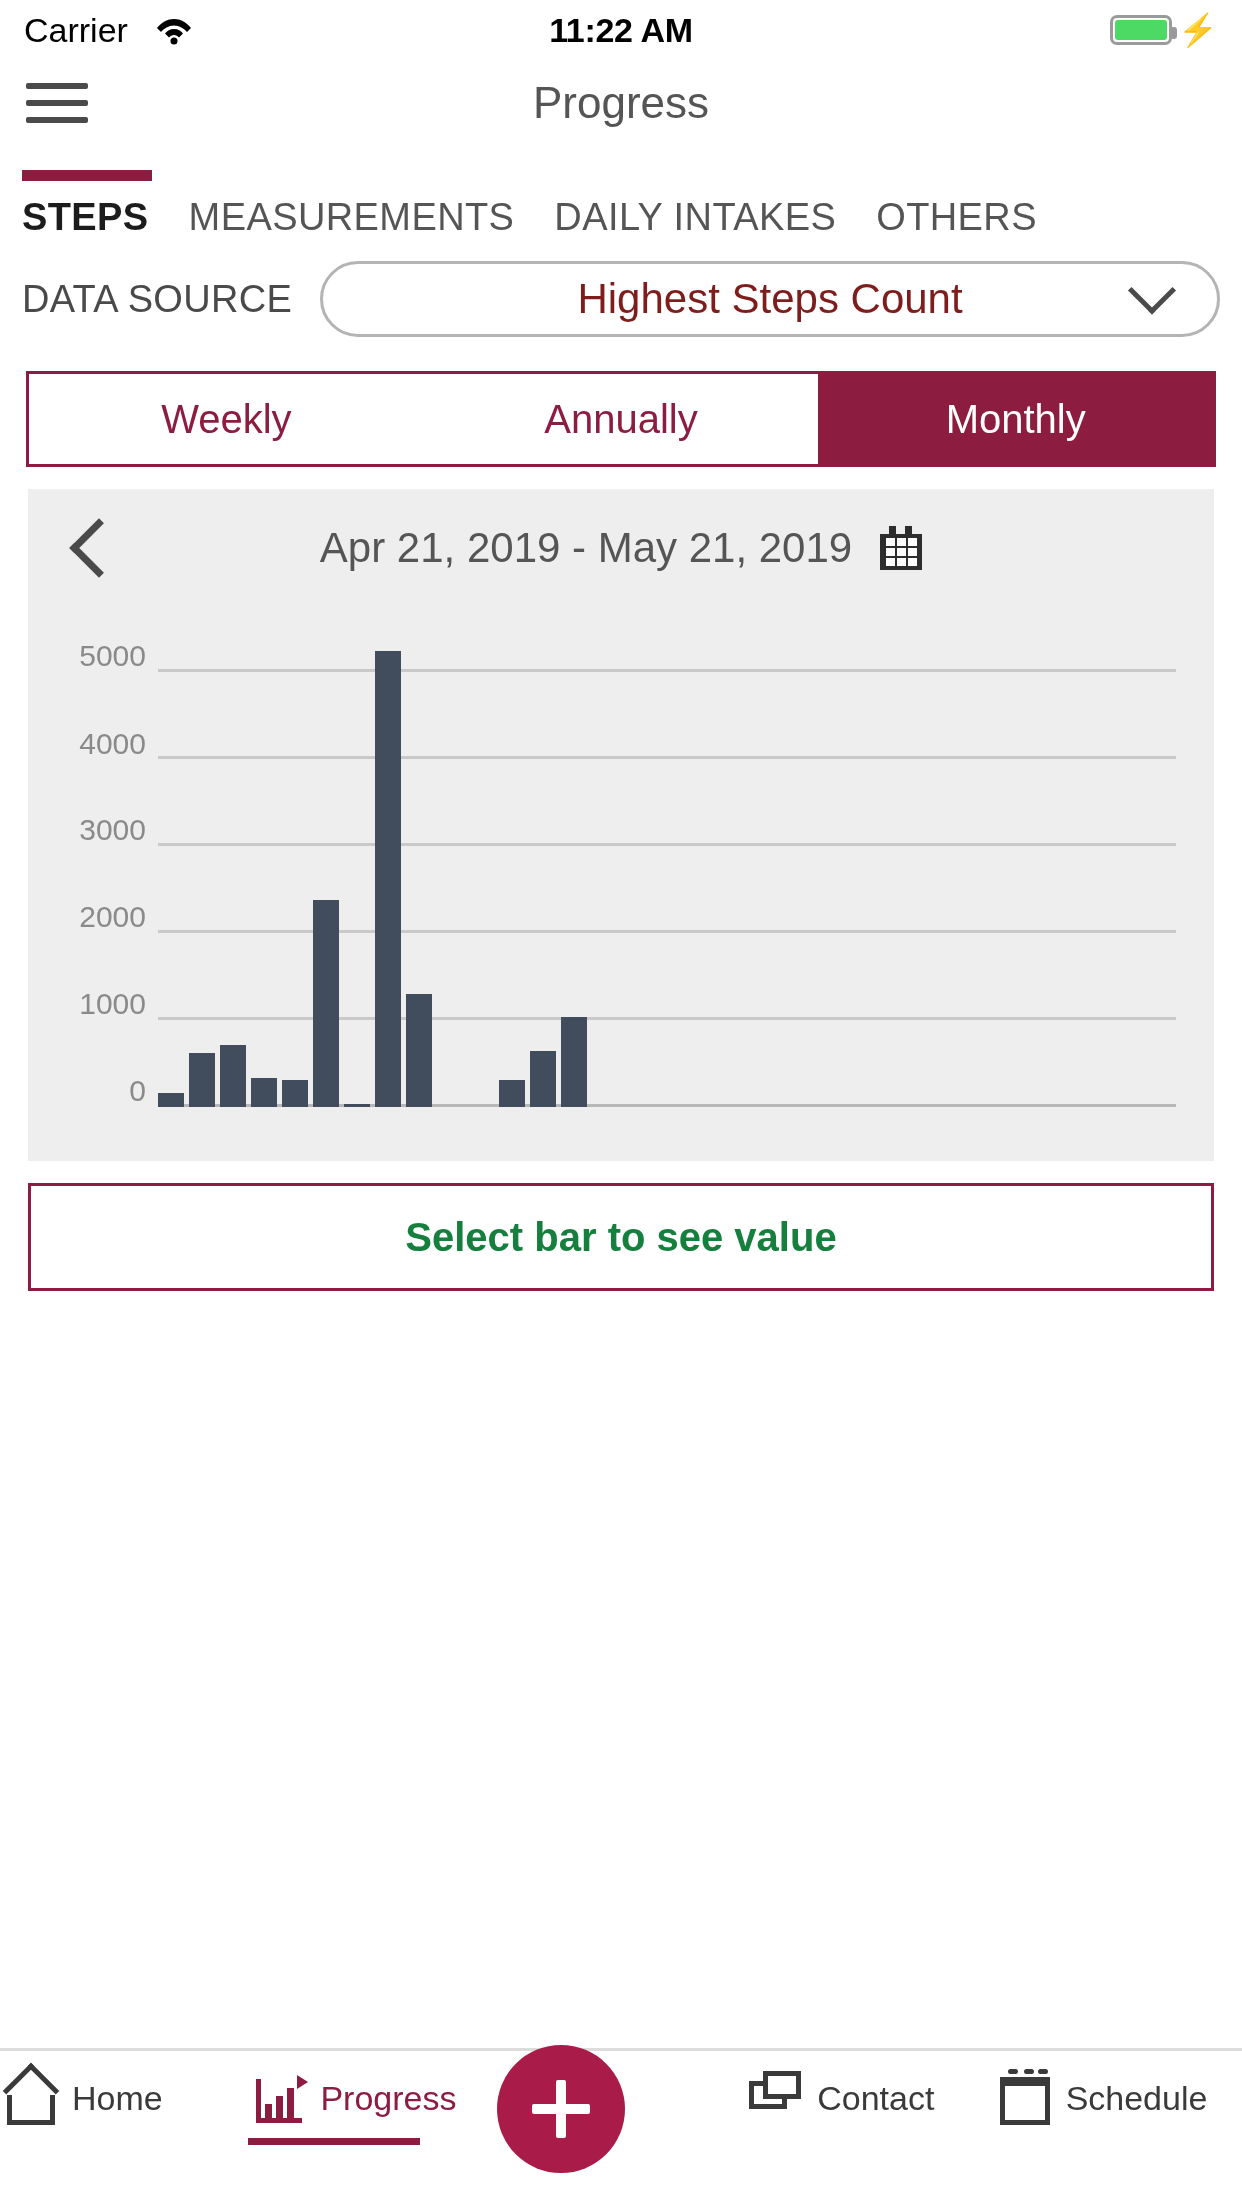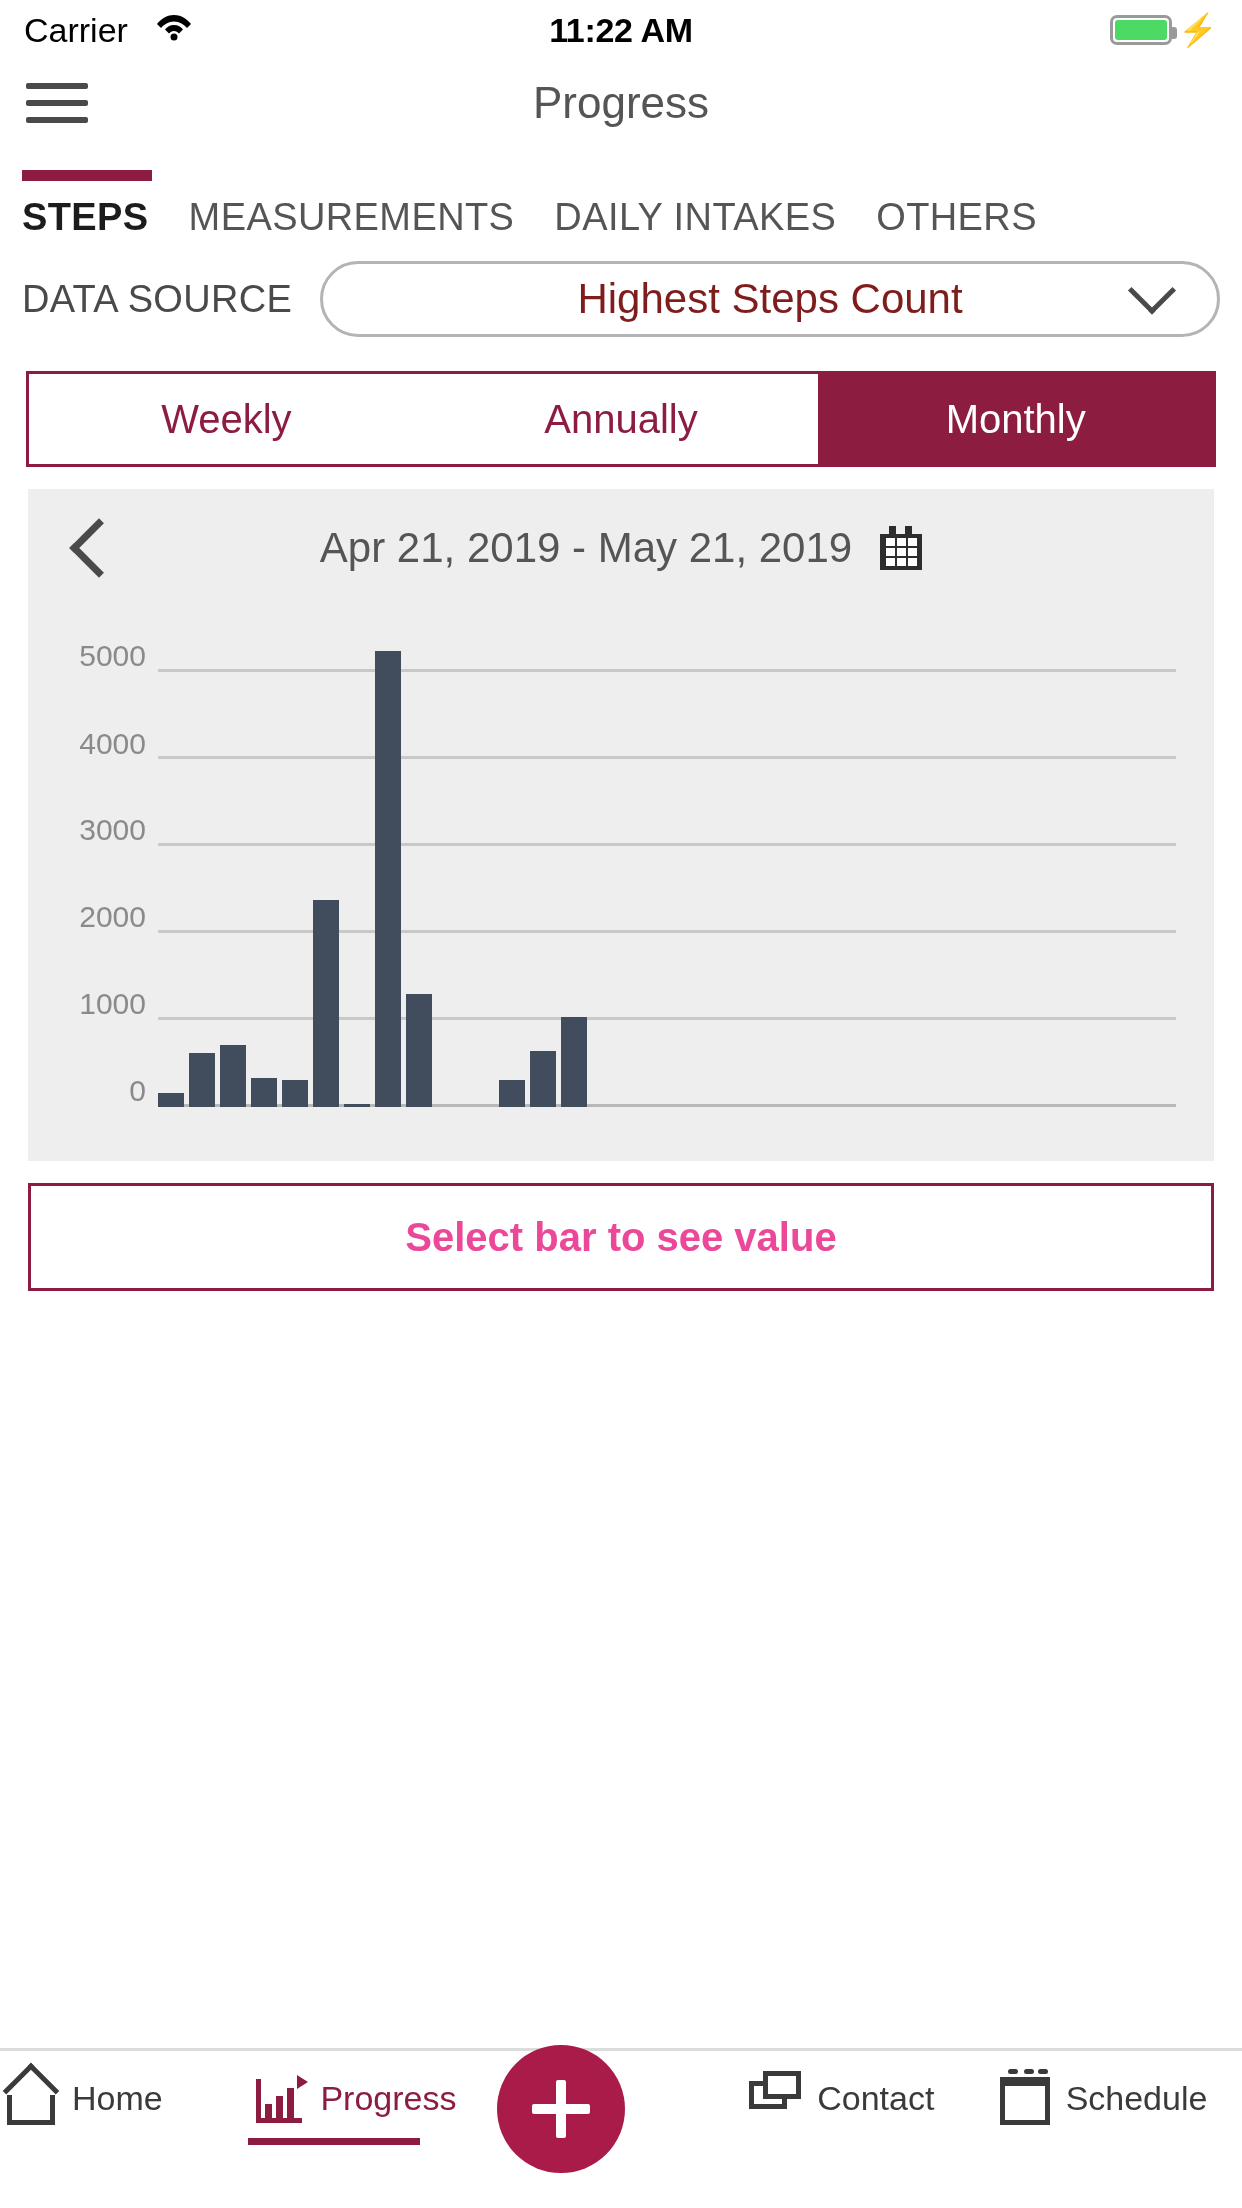--- a/index.html
+++ b/index.html
@@ -11,21 +11,21 @@
     -webkit-font-smoothing:antialiased;
     overflow:hidden;
   }
 
   
   .statusbar {
     height:60px; display:flex; align-items:center;
     padding:0 24px; font-size:34px; color:#000;
     position:relative;
   }
-  .sb-left { display:flex; align-items:flex-start; gap:28px; }
+  .sb-left { display:flex; align-items:center; gap:28px; }
   .sb-center {
     position:absolute; left:0; right:0; text-align:center;
     font-size:34px; font-weight:700; letter-spacing:-0.3px;
   }
   .sb-right { margin-left:auto; display:flex; align-items:center; gap:6px; }
   .battery {
     width:62px; height:30px; border:3px solid #9a9a9a; border-radius:7px;
     padding:2px; position:relative;
   }
   .battery::after {
@@ -131,21 +131,21 @@
   .gridline { position:absolute; left:130px; right:38px; height:3px; background:#c9c9c9; }
   .gridline.axis { background:#b8b8b8; }
   .bar { position:absolute; background:#414d5c; bottom:0; }
 
   
   .select-box {
     margin:22px 28px 0 28px; height:108px; border:3px solid #8c1d40;
     display:flex; align-items:center; justify-content:center; cursor:pointer;
     background:#fff;
   }
-  .select-box-text { font-size:40px; font-weight:700; color:#ec4899; }
+  .select-box-text { font-size:40px; font-weight:700; color:#15803d; }
 
   
   .tabbar {
     position:absolute; left:0; right:0; bottom:0; height:160px;
     border-top:3px solid #dcdcdc; background:#fff;
     display:flex; align-items:flex-start; padding-top:18px;
   }
   .tabitem {
     flex:1; display:flex; flex-direction:row; align-items:center;
     gap:10px; cursor:pointer; position:relative;

